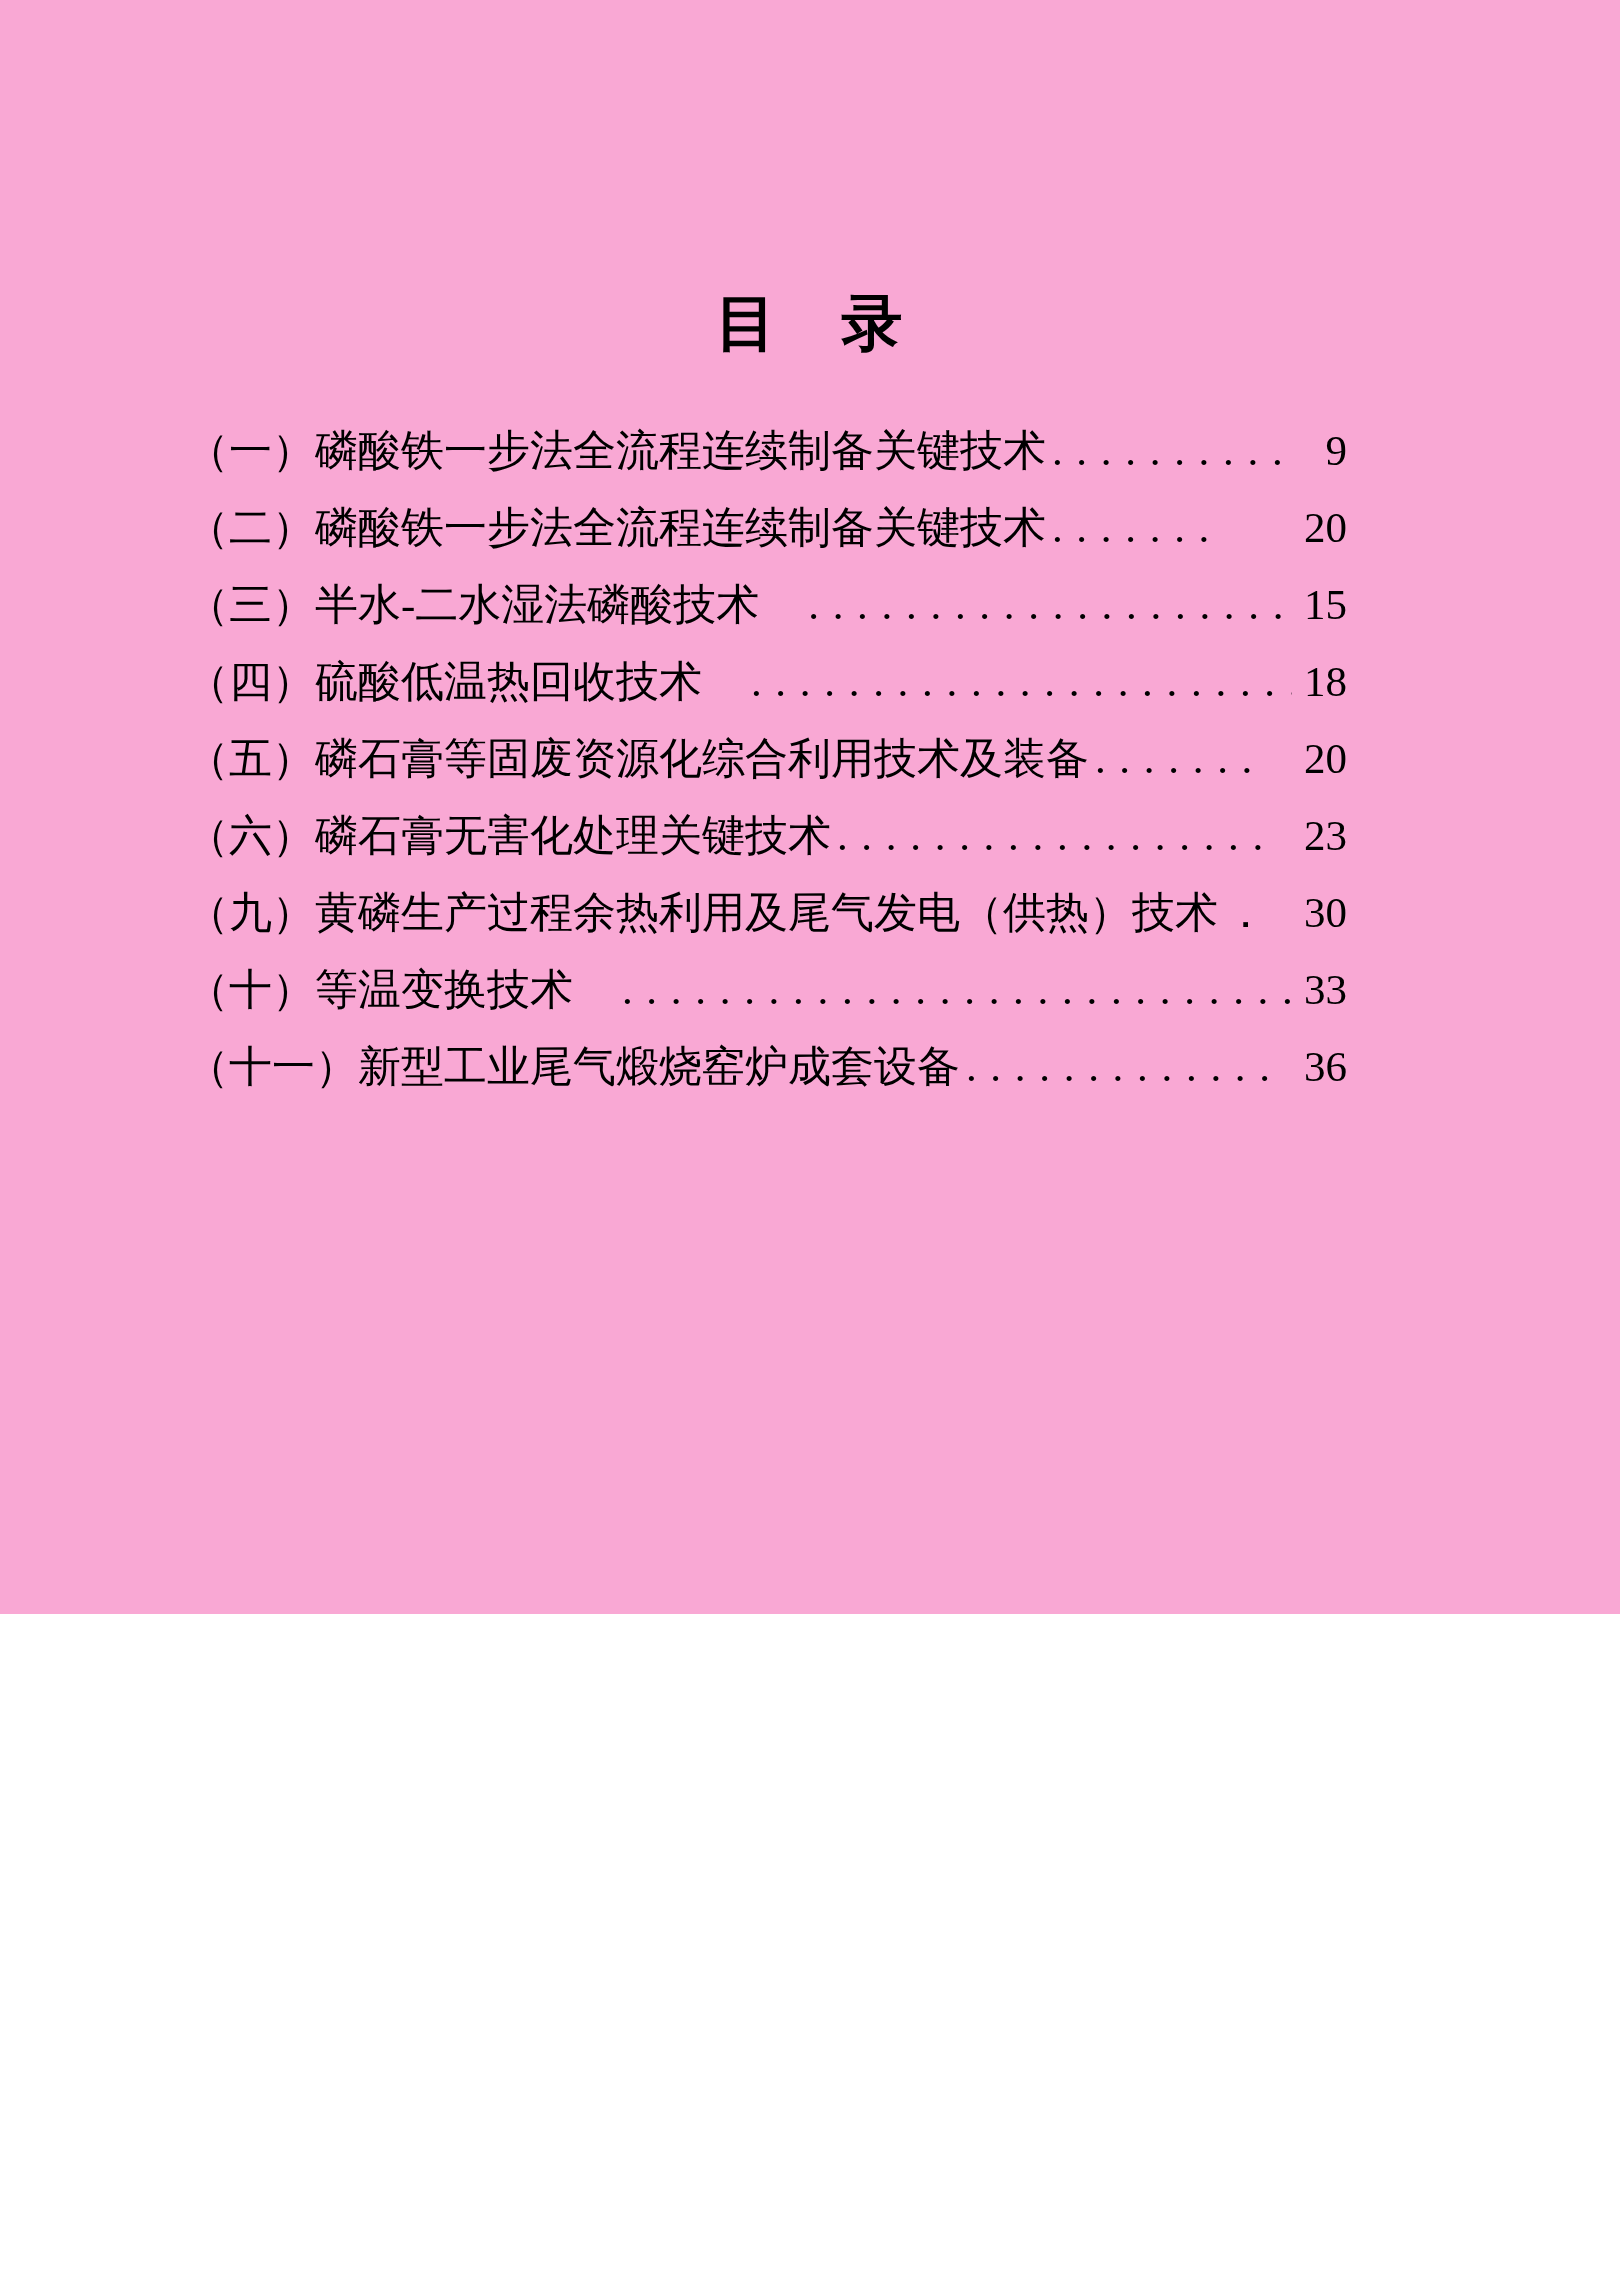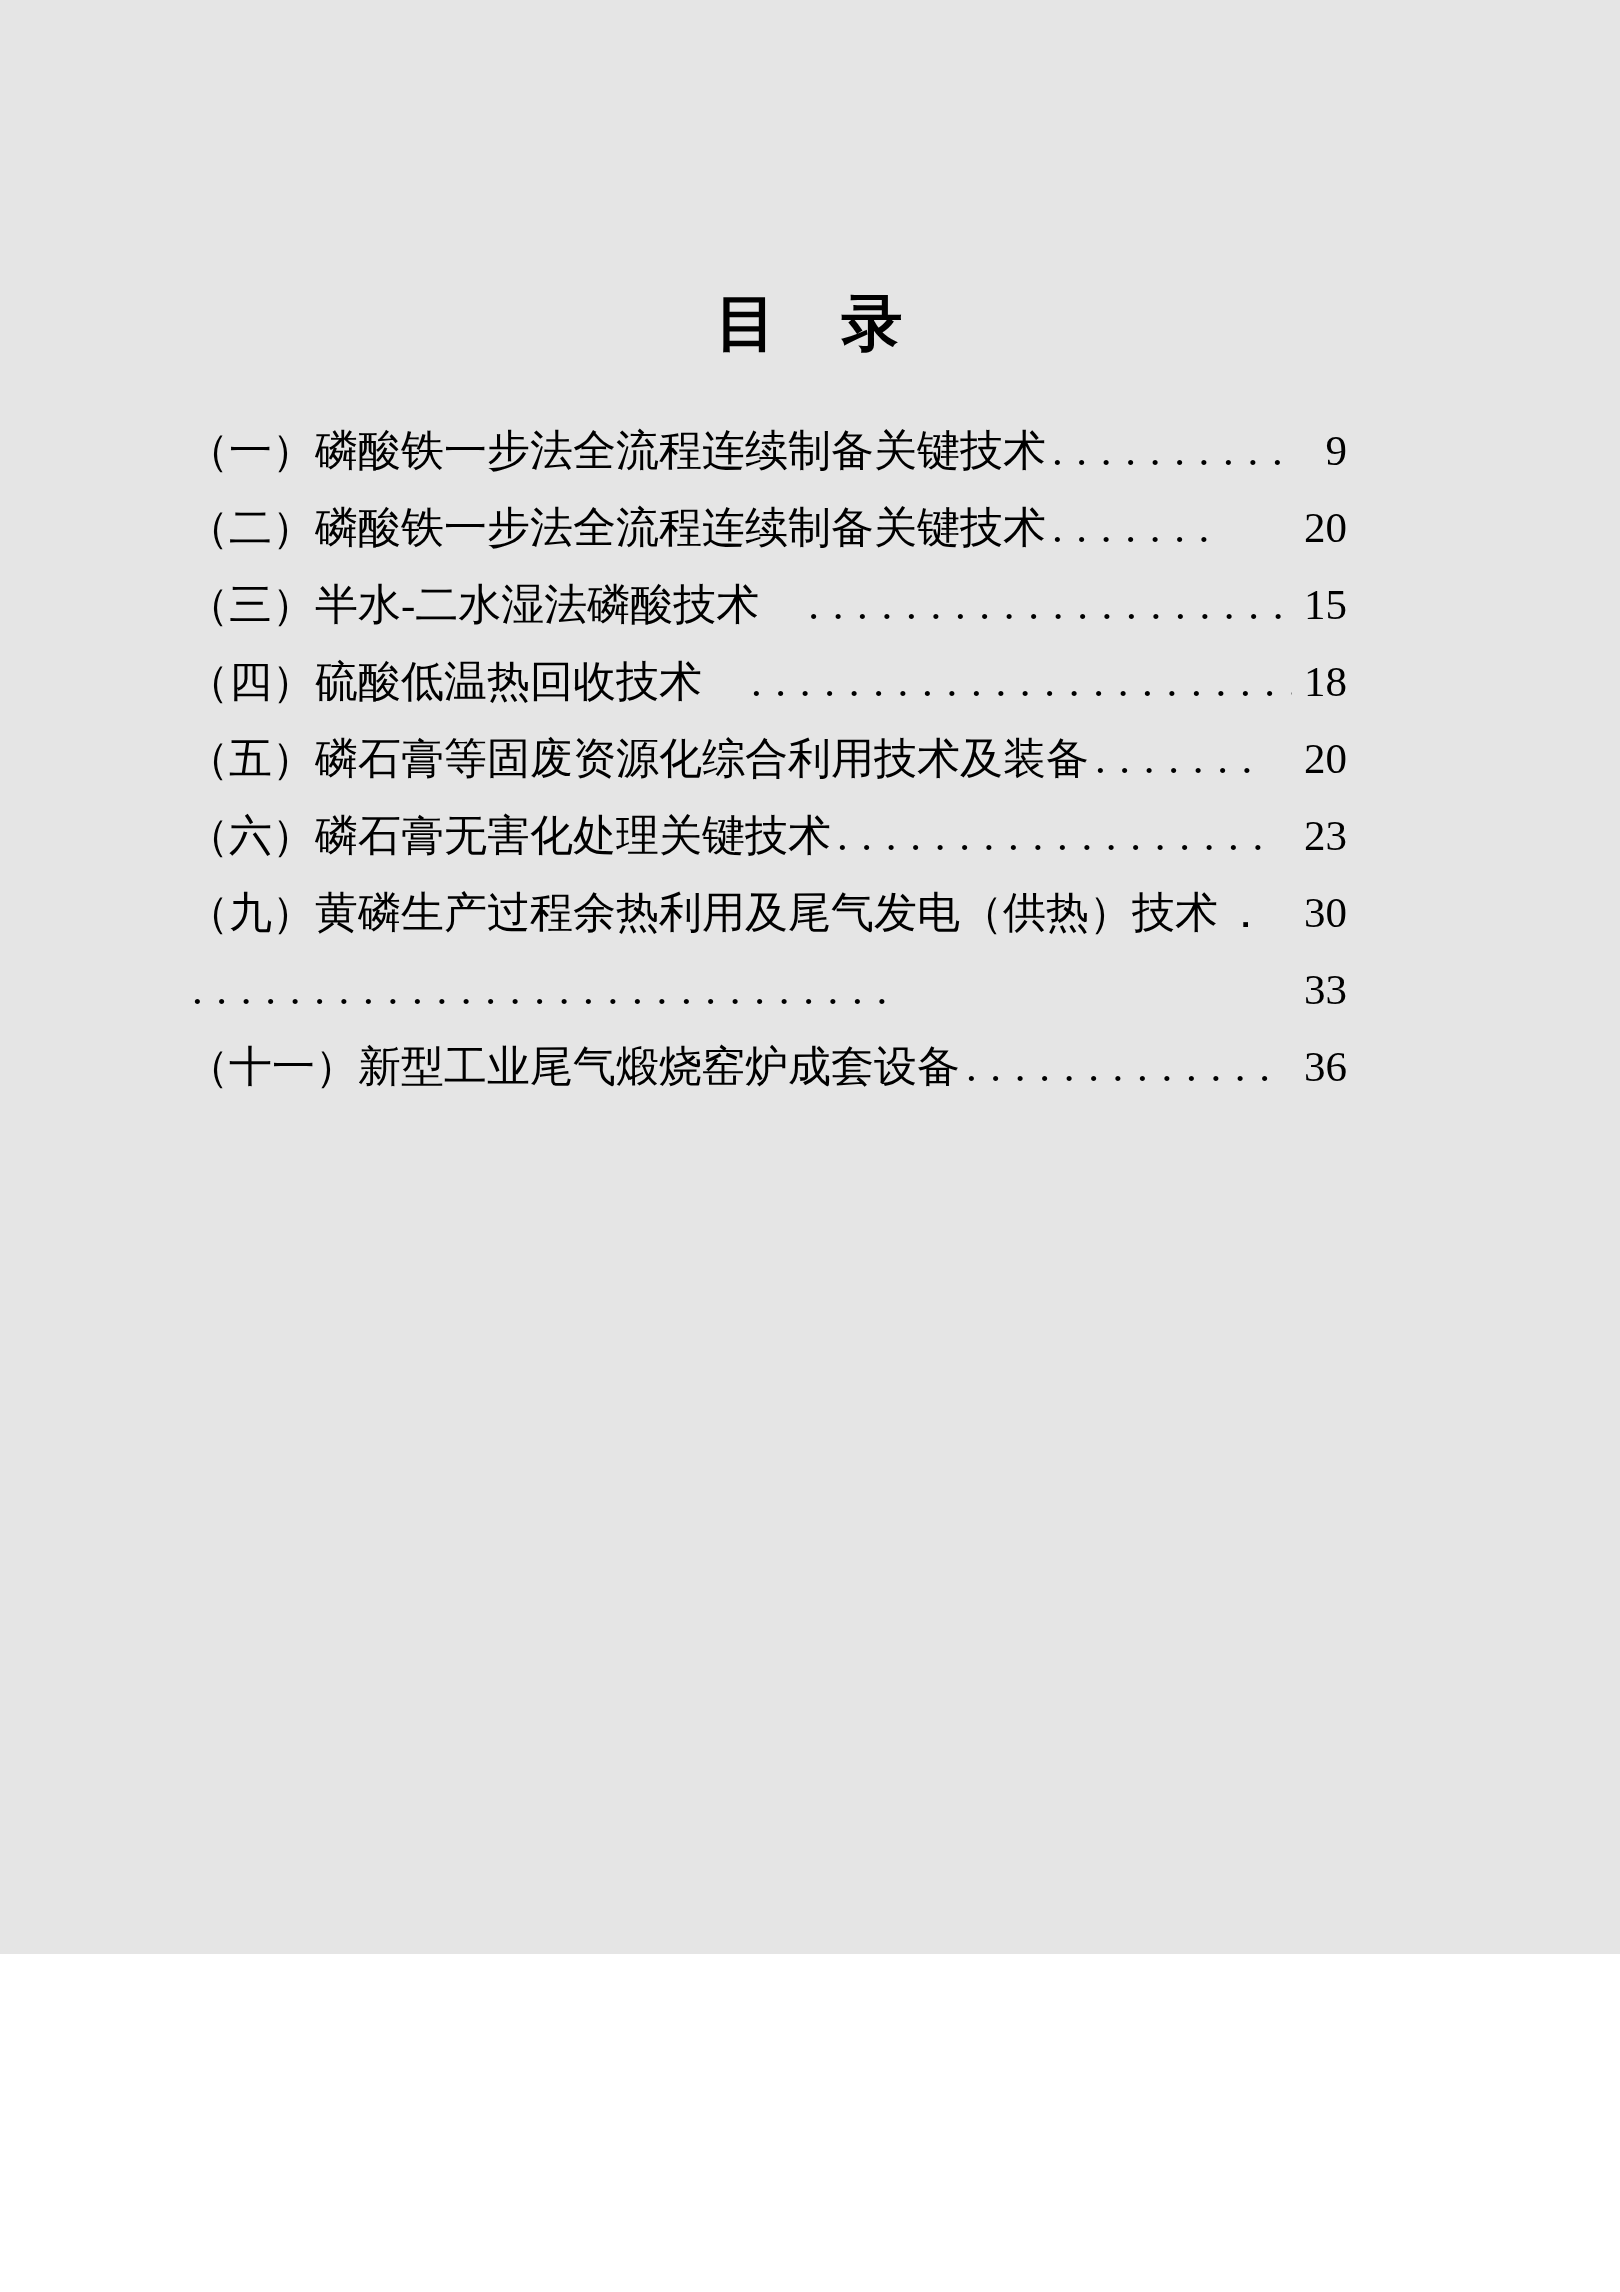--- a/index.html
+++ b/index.html
@@ -1,22 +1,22 @@
 <!DOCTYPE html>
 <html><head>
 <meta charset="utf-8">
 <style>
   * { margin: 0; padding: 0; box-sizing: border-box; }
   html, body { background: #ffffff; }
 
   .page {
     position: relative;
     width: 1620px;
-    height: 1954px;
-    background: #e5e5e5;
+    height: 1614px;
+    background: #f9a8d4;
     color: #000000;
     font-family: "Liberation Serif", "DejaVu Serif", serif;
     overflow: hidden;
   }
 
   .doc-title {
     position: absolute;
     top: 288px;
     left: 0;
     width: 100%;
@@ -111,20 +111,21 @@
         <span class="toc-label">（六）磷石膏无害化处理关键技术</span>
         <span class="toc-dots">..................</span>
         <span class="toc-page">23</span>
       </div>
       <div class="toc-row">
         <span class="toc-label">（九）黄磷生产过程余热利用及尾气发电（供热）技术</span>
         <span class="toc-dots">．</span>
         <span class="toc-page">30</span>
       </div>
       <div class="toc-row">
+        <span class="toc-label">（十）等温变换技术　</span>
         <span class="toc-dots">.............................</span>
         <span class="toc-page">33</span>
       </div>
       <div class="toc-row">
         <span class="toc-label">（十一）新型工业尾气煅烧窑炉成套设备</span>
         <span class="toc-dots">.............</span>
         <span class="toc-page">36</span>
       </div>
     </div>
 

